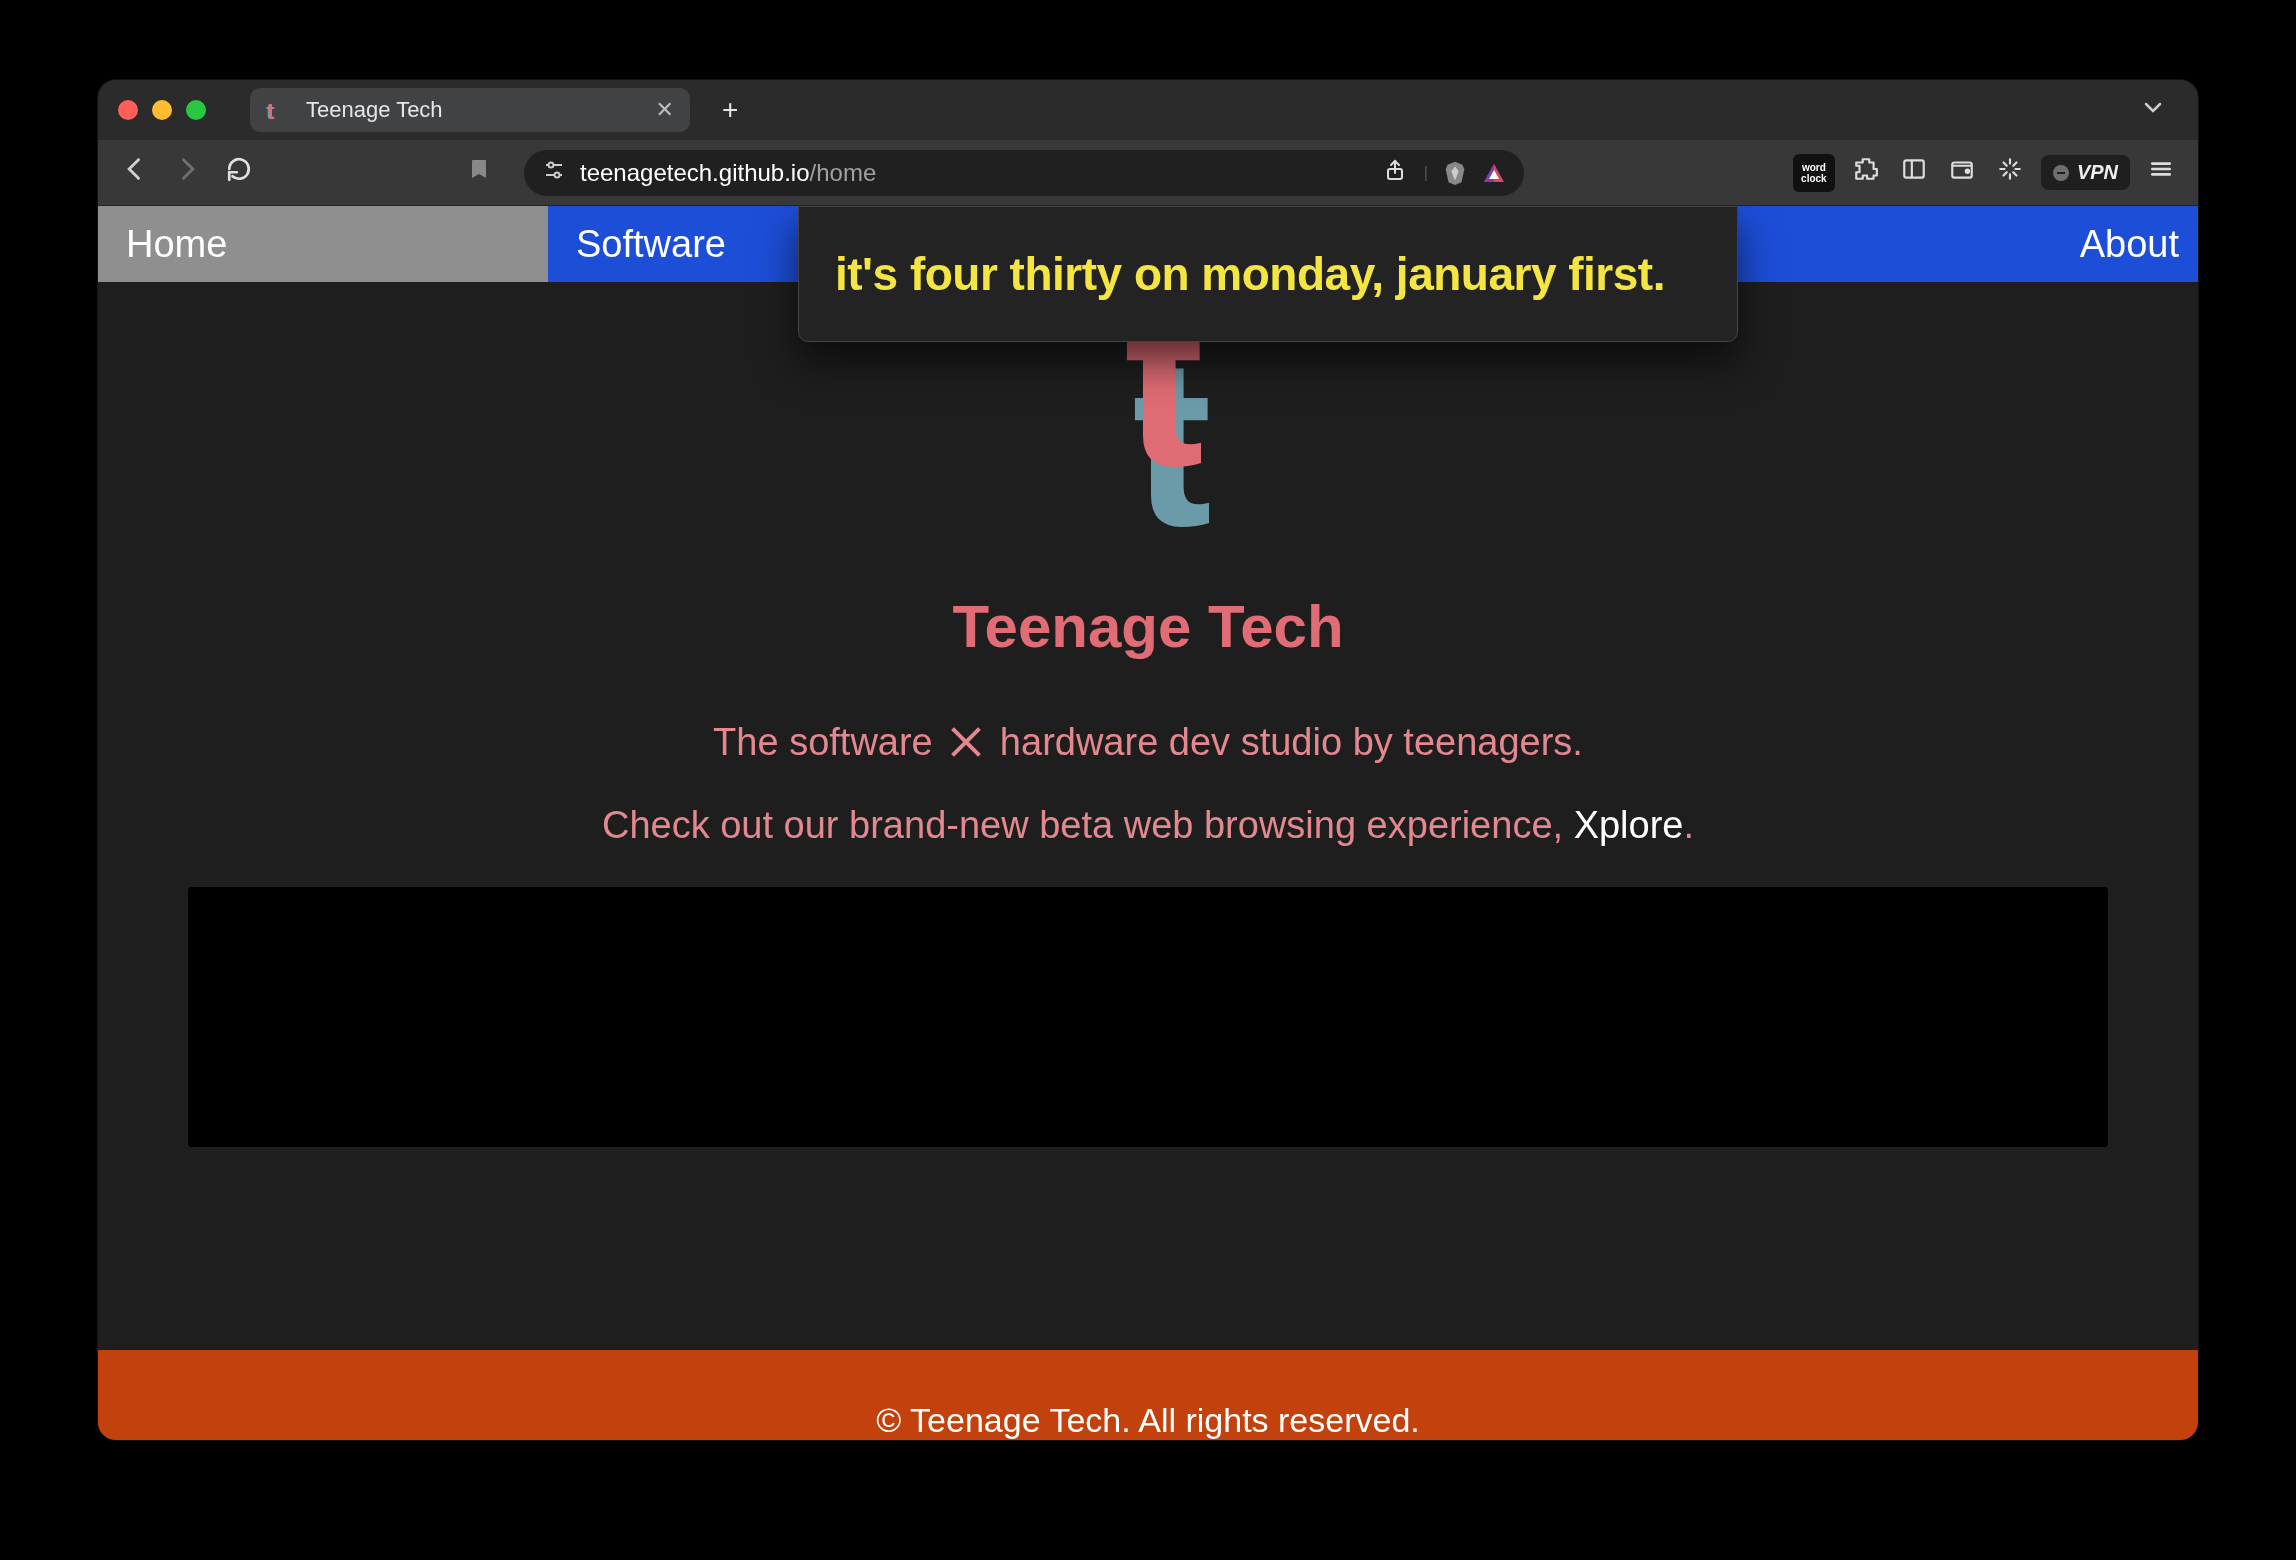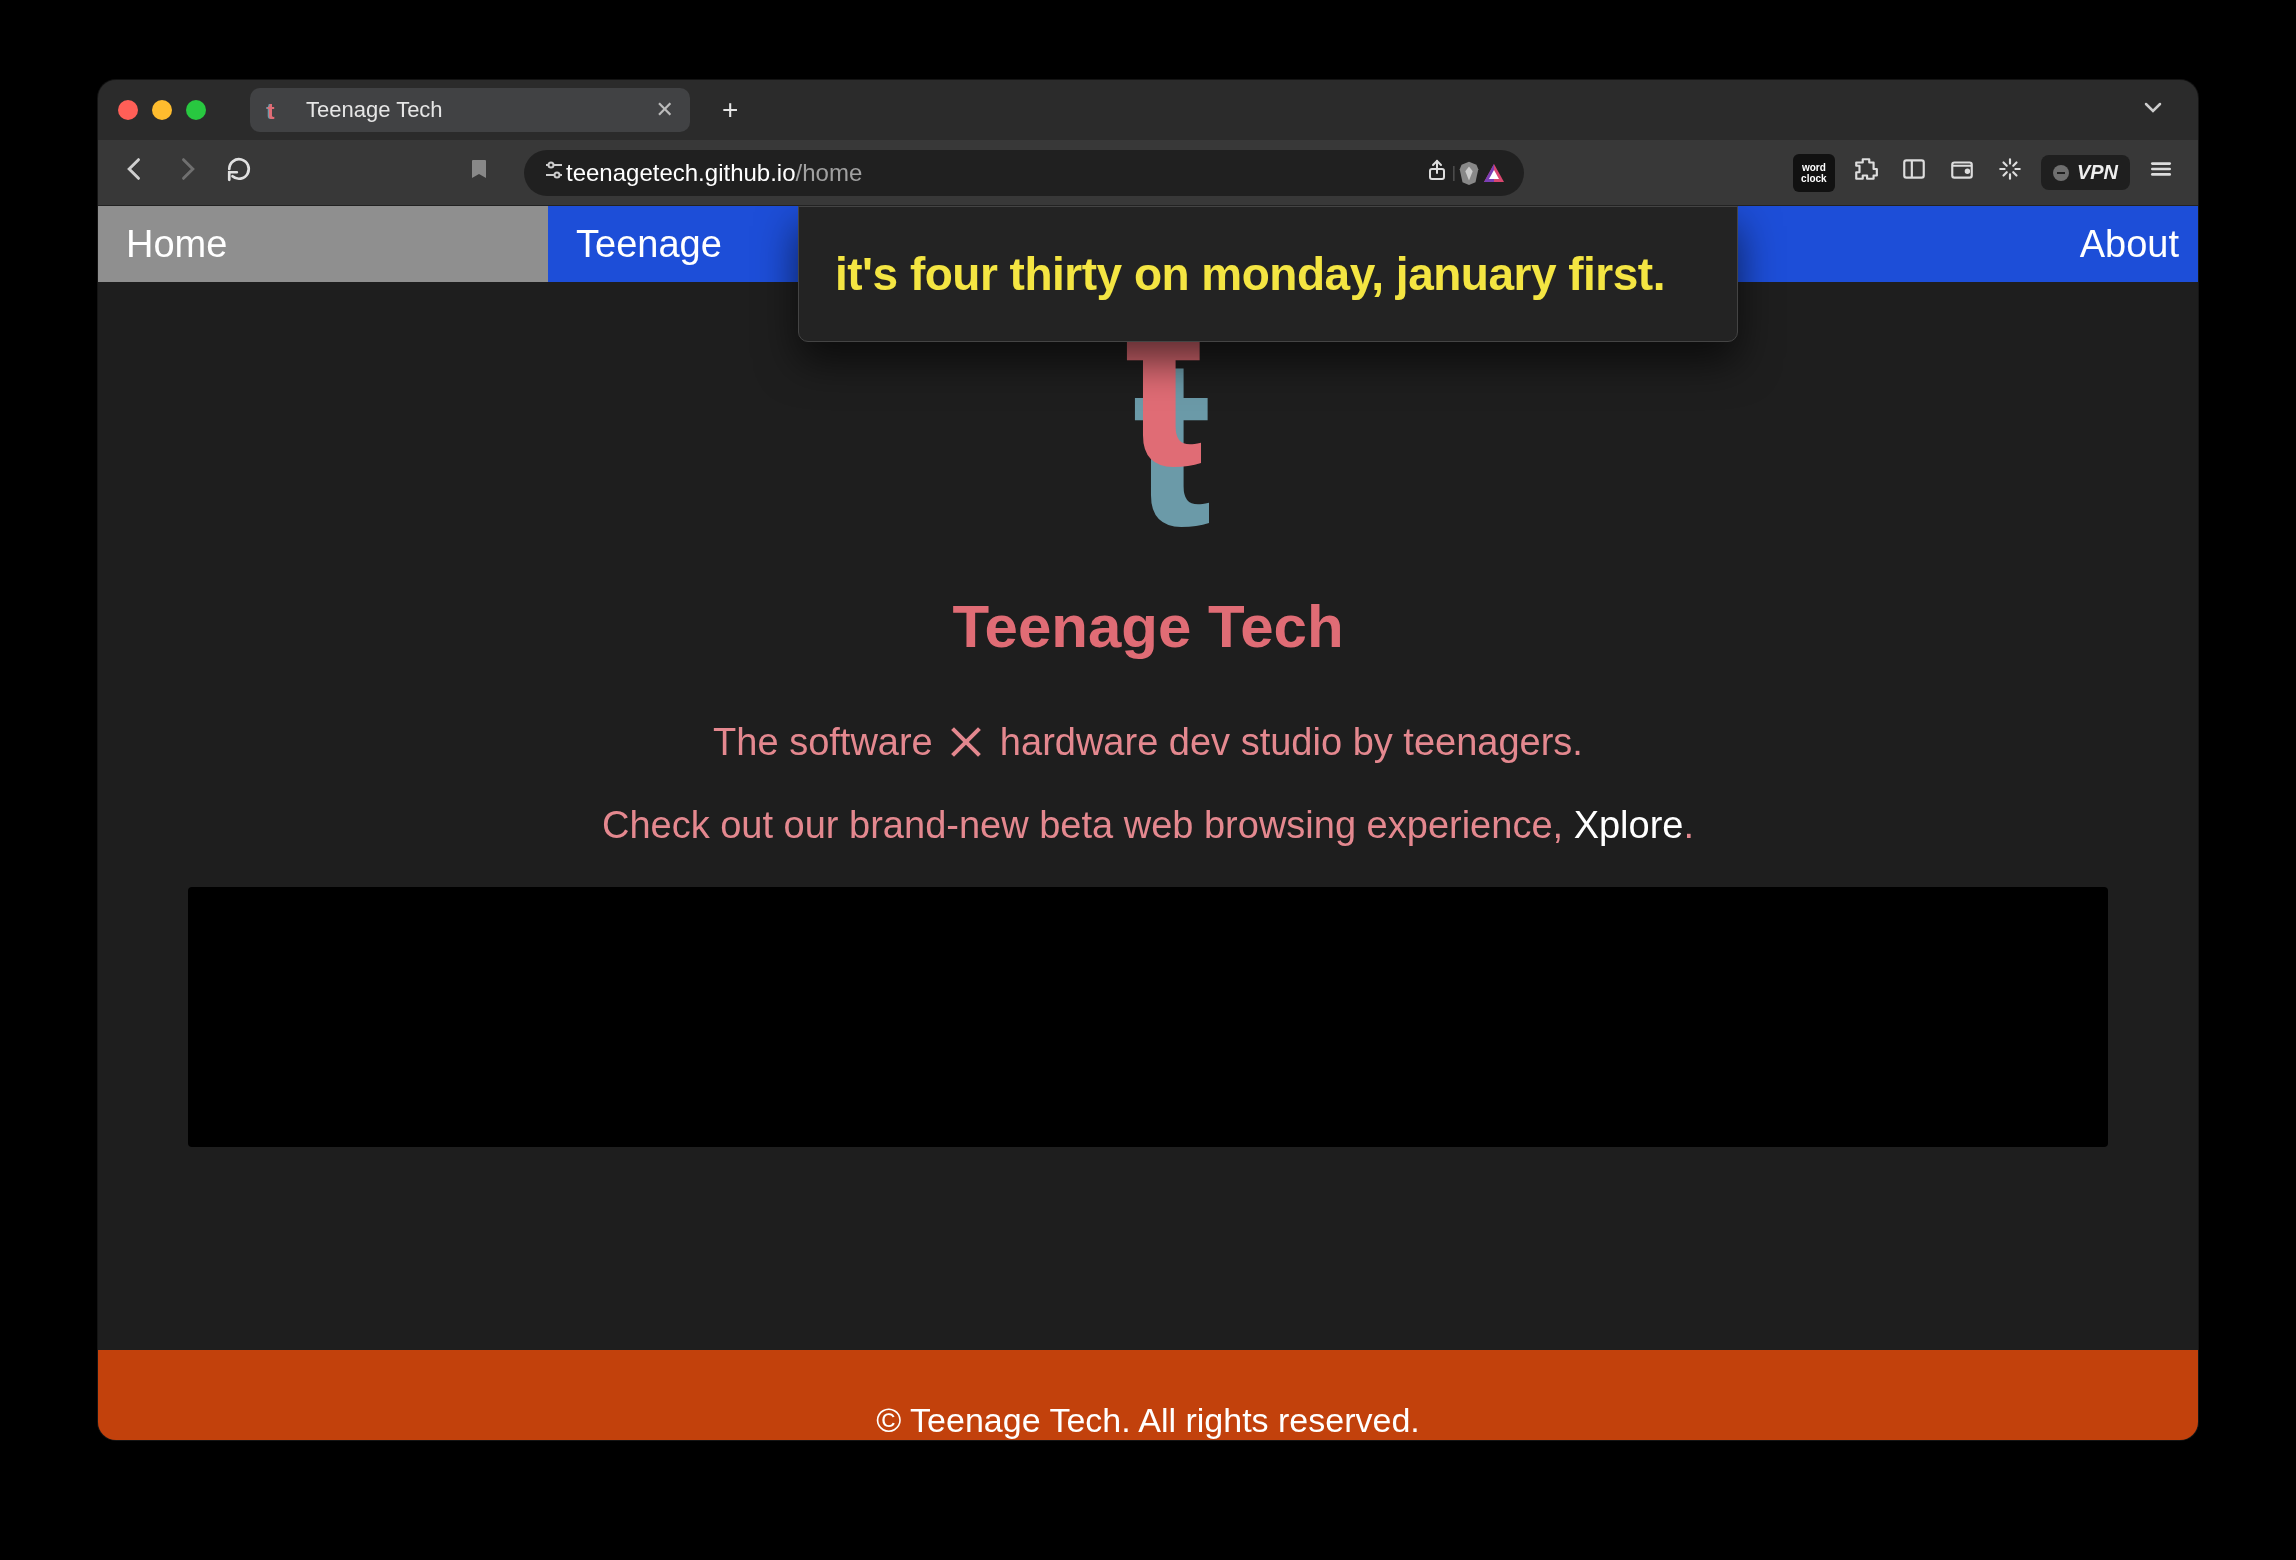--- a/index.html
+++ b/index.html
@@ -82,20 +82,21 @@
     }
     .addressbar {
       flex: 0 0 auto;
       width: 1000px;
       height: 46px;
       background: #202020;
       border-radius: 23px;
       display: flex;
       align-items: center;
       padding: 18px 18px;
+      gap: 14px;
       margin-left: 12px;
     }
     .site-settings { color: #ccc; font-size: 22px; }
     .url { color: #fff; font-size: 24px; flex: 1; }
     .url .path { color: #a0a0a0; }
     .addr-icon { color: #ddd; font-size: 24px; width: 30px; text-align: center; }
     .addr-sep { color:#555; }
     .brave-icon svg { width:26px; height:26px; display:block;}
     .triangle-icon svg { width:24px; height:24px; display:block;}
     .right-icons { display:flex; align-items:center; gap:14px; margin-left:auto;}
@@ -333,21 +334,21 @@
     </div>
   </div>
 
   <div class="viewport">
 
     <div class="site-nav">
       <div class="nav-item active">
           <span>Home</span>
         </div>
       <div class="nav-item sw">
-          <span>Teenage</span>
+          <span>Software</span>
         </div>
       <div class="nav-flex"></div>
       <div class="nav-item about">
           <span>About</span>
         </div>
     </div>
 
     <div class="page-center">
       <div class="logo">
         <span class="lb">t</span>

